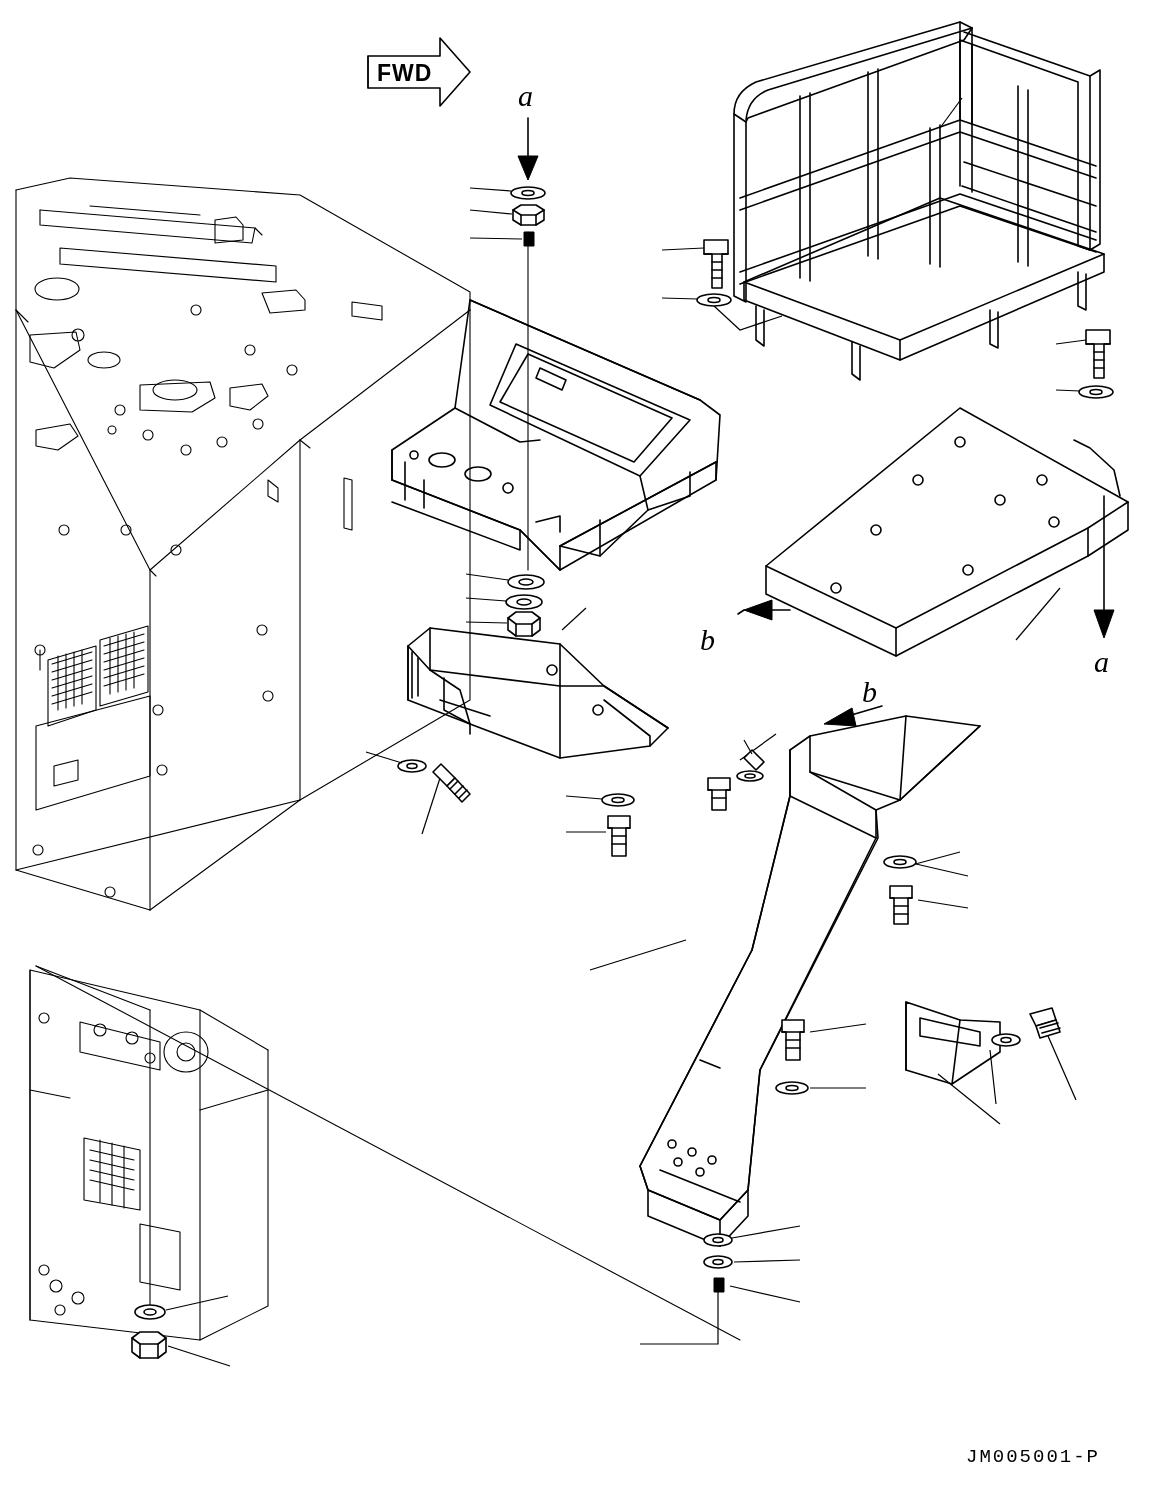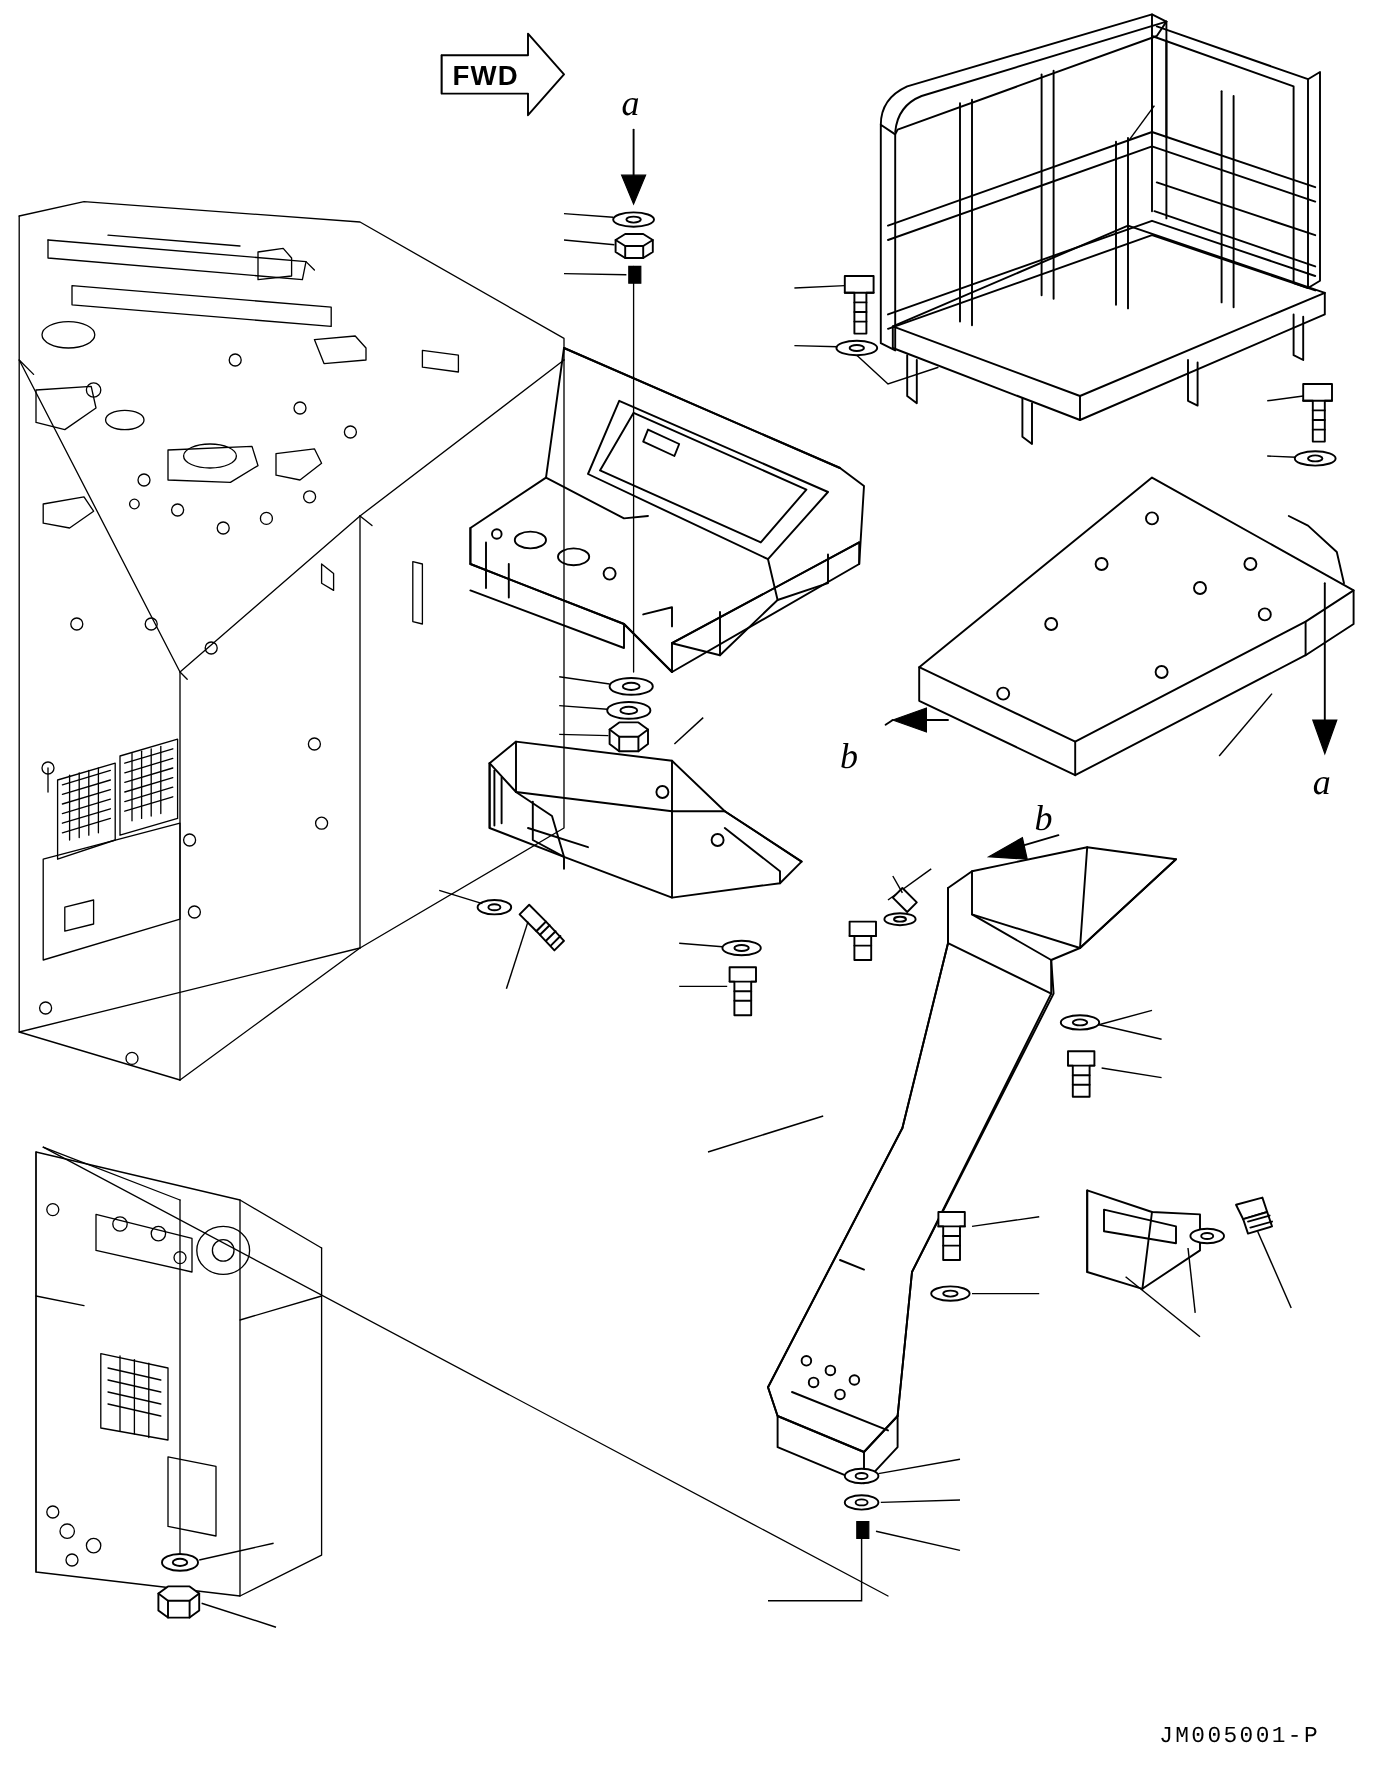--- a/index.html
+++ b/index.html
@@ -1,17 +1,17 @@
 <!DOCTYPE html>
 <html><head>
 <meta charset="utf-8">
 <style>
   html,body{margin:0;padding:0;background:#ffffff;}
   body{width:1163px;height:1488px;position:relative;font-family:"Liberation Sans",sans-serif;overflow:hidden;}
-  #sheet{position:absolute;left:0;top:0;width:1163px;height:1244px;}
+  #sheet{position:absolute;left:0;top:10px;width:1163px;height:1244px;}
   svg{display:block;}
   .ln{fill:none;stroke:#000;stroke-width:1.6;stroke-linecap:round;stroke-linejoin:round;}
   .ln-t{fill:none;stroke:#000;stroke-width:1.1;stroke-linecap:round;stroke-linejoin:round;}
   .ln-lead{fill:none;stroke:#000;stroke-width:1.2;}
   .fillw{fill:#ffffff;stroke:#000;stroke-width:1.6;stroke-linejoin:round;}
   .fillk{fill:#000;stroke:#000;stroke-width:1;}
   .txt{font-family:"Liberation Sans",sans-serif;fill:#000;}
   .lbl-ab{font-size:30px;font-style:italic;font-family:"Liberation Serif",serif;}
   .fwd{font-size:23px;font-weight:bold;letter-spacing:1px;font-family:"Liberation Sans",sans-serif;}
   .code{font-size:19px;letter-spacing:2px;font-family:"Liberation Mono",monospace;}

